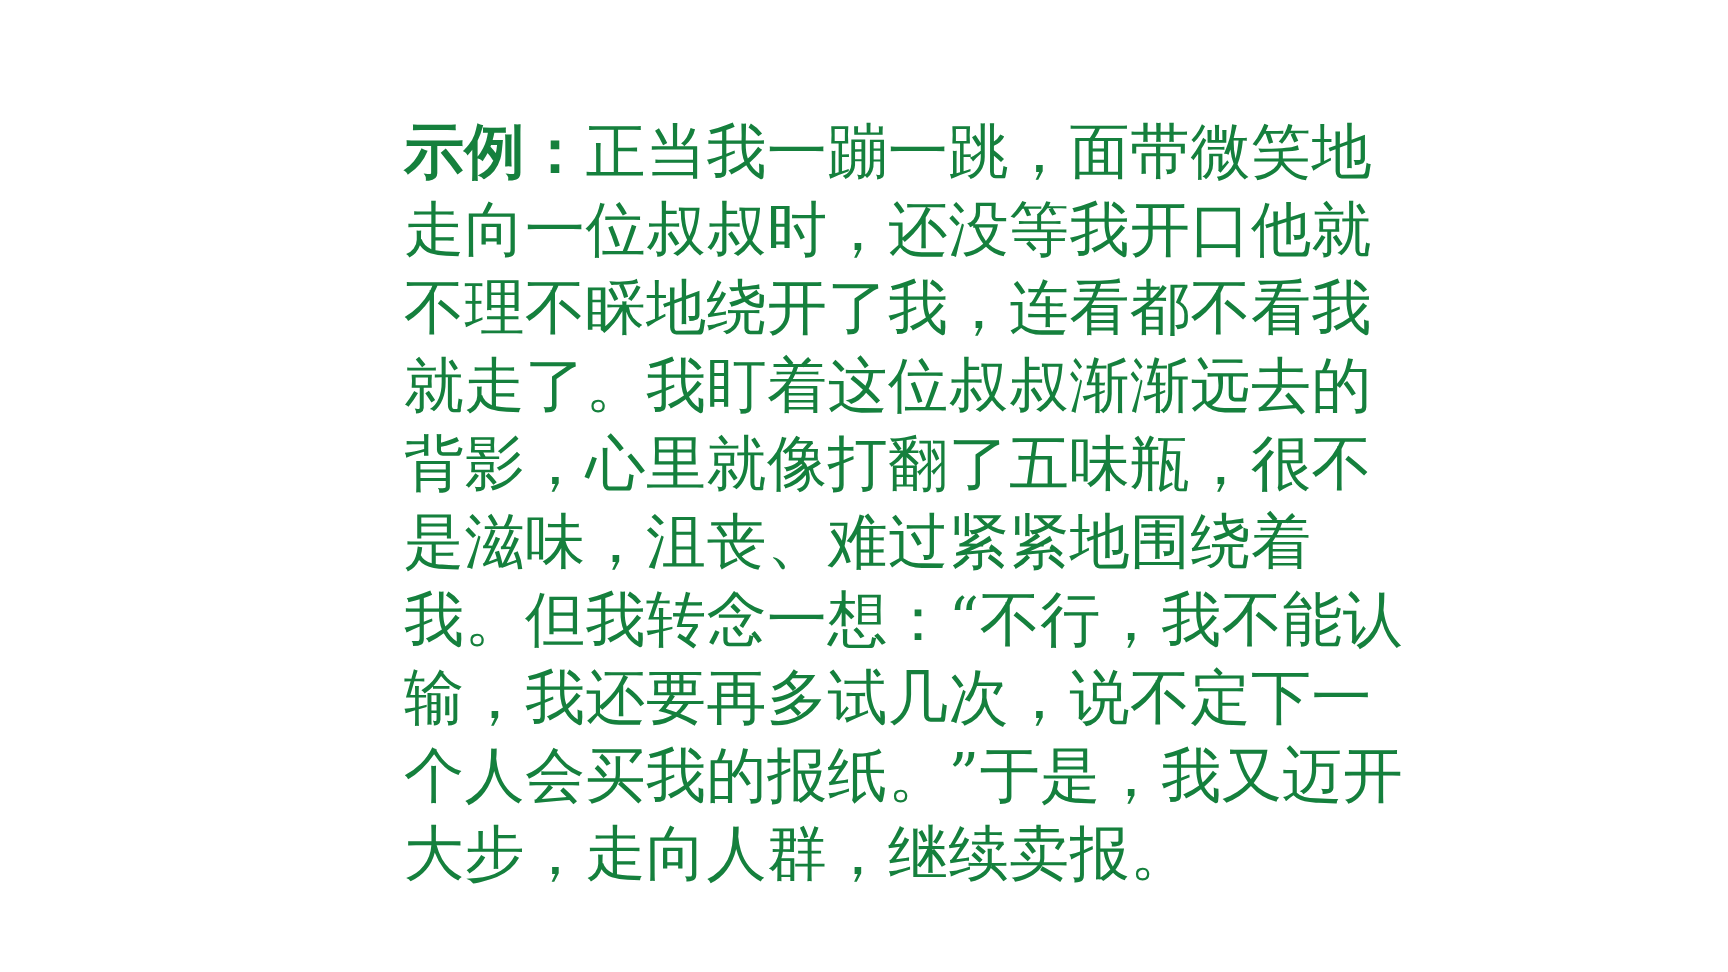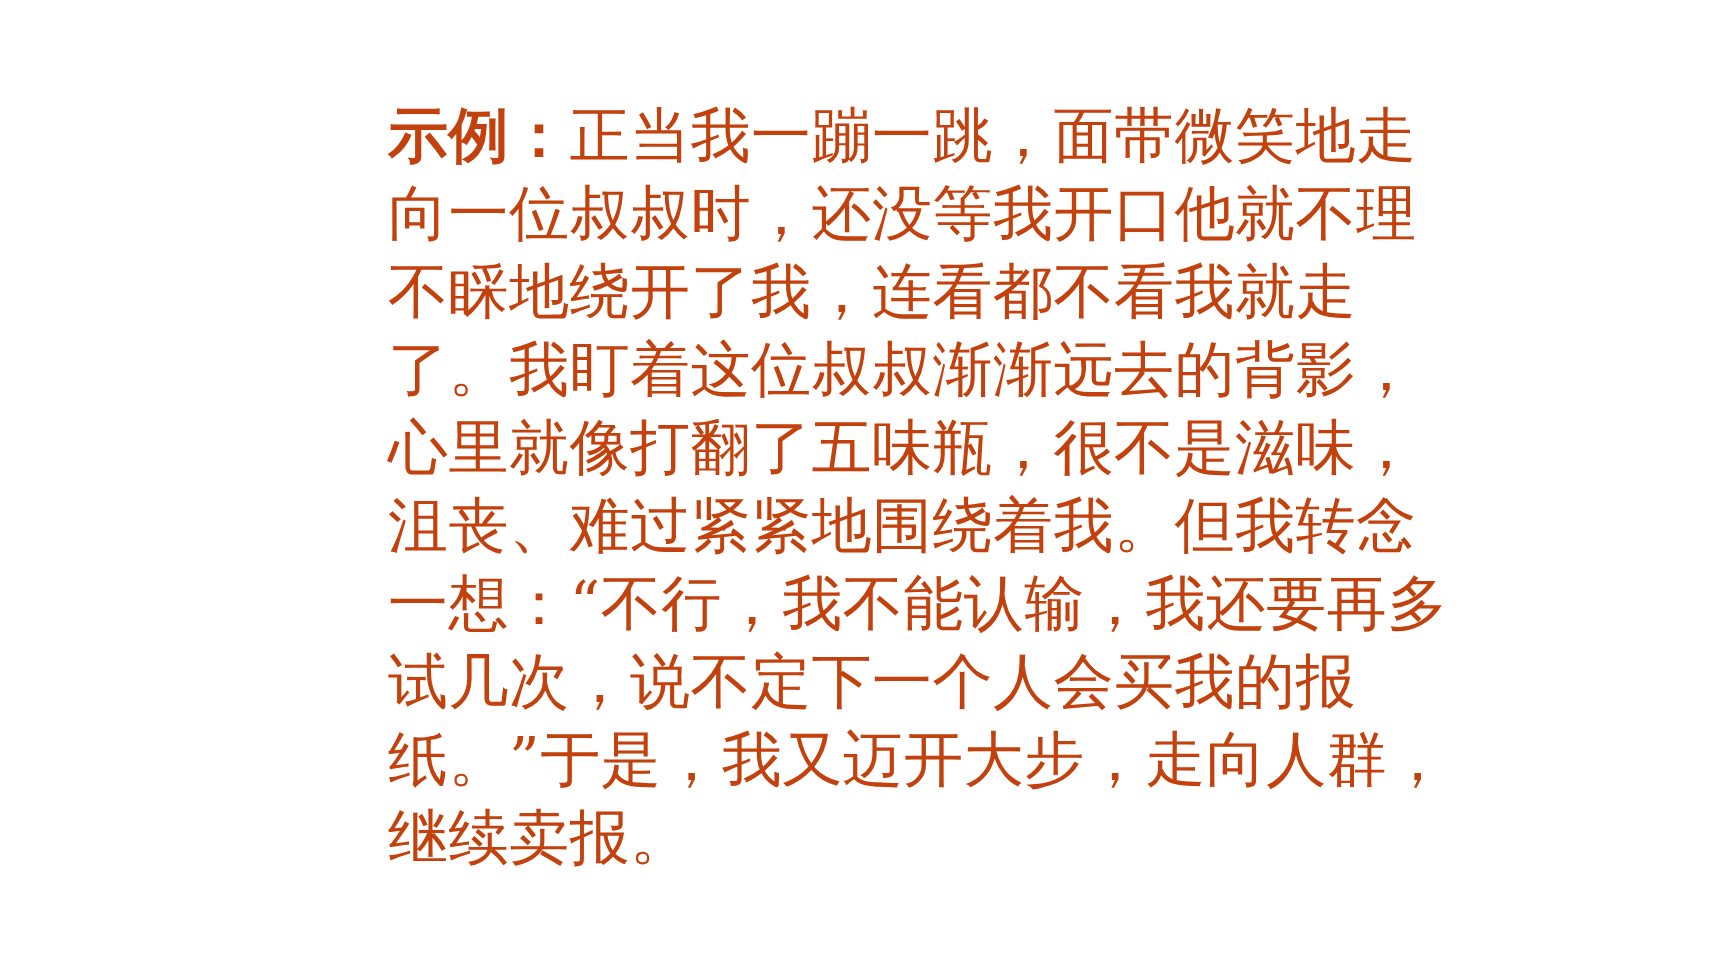--- a/index.html
+++ b/index.html
@@ -19,22 +19,22 @@
     height: 972px;
     background: #ffffff;
   }
   .text-block {
     position: absolute;
     left: 388px;
     top: 96px;
     width: 1060px;
   }
   .para {
-    margin: 0;
-    color: #c2410c;
+    margin: 16px;
+    color: #15803d;
     font-family: "DejaVu Serif", serif;
     font-size: 60px;
     line-height: 78px;
     letter-spacing: 0.5px;
     text-align: left;
     white-space: pre-wrap;
     word-break: break-all;
   }
   .para .label {
     font-weight: bold;

